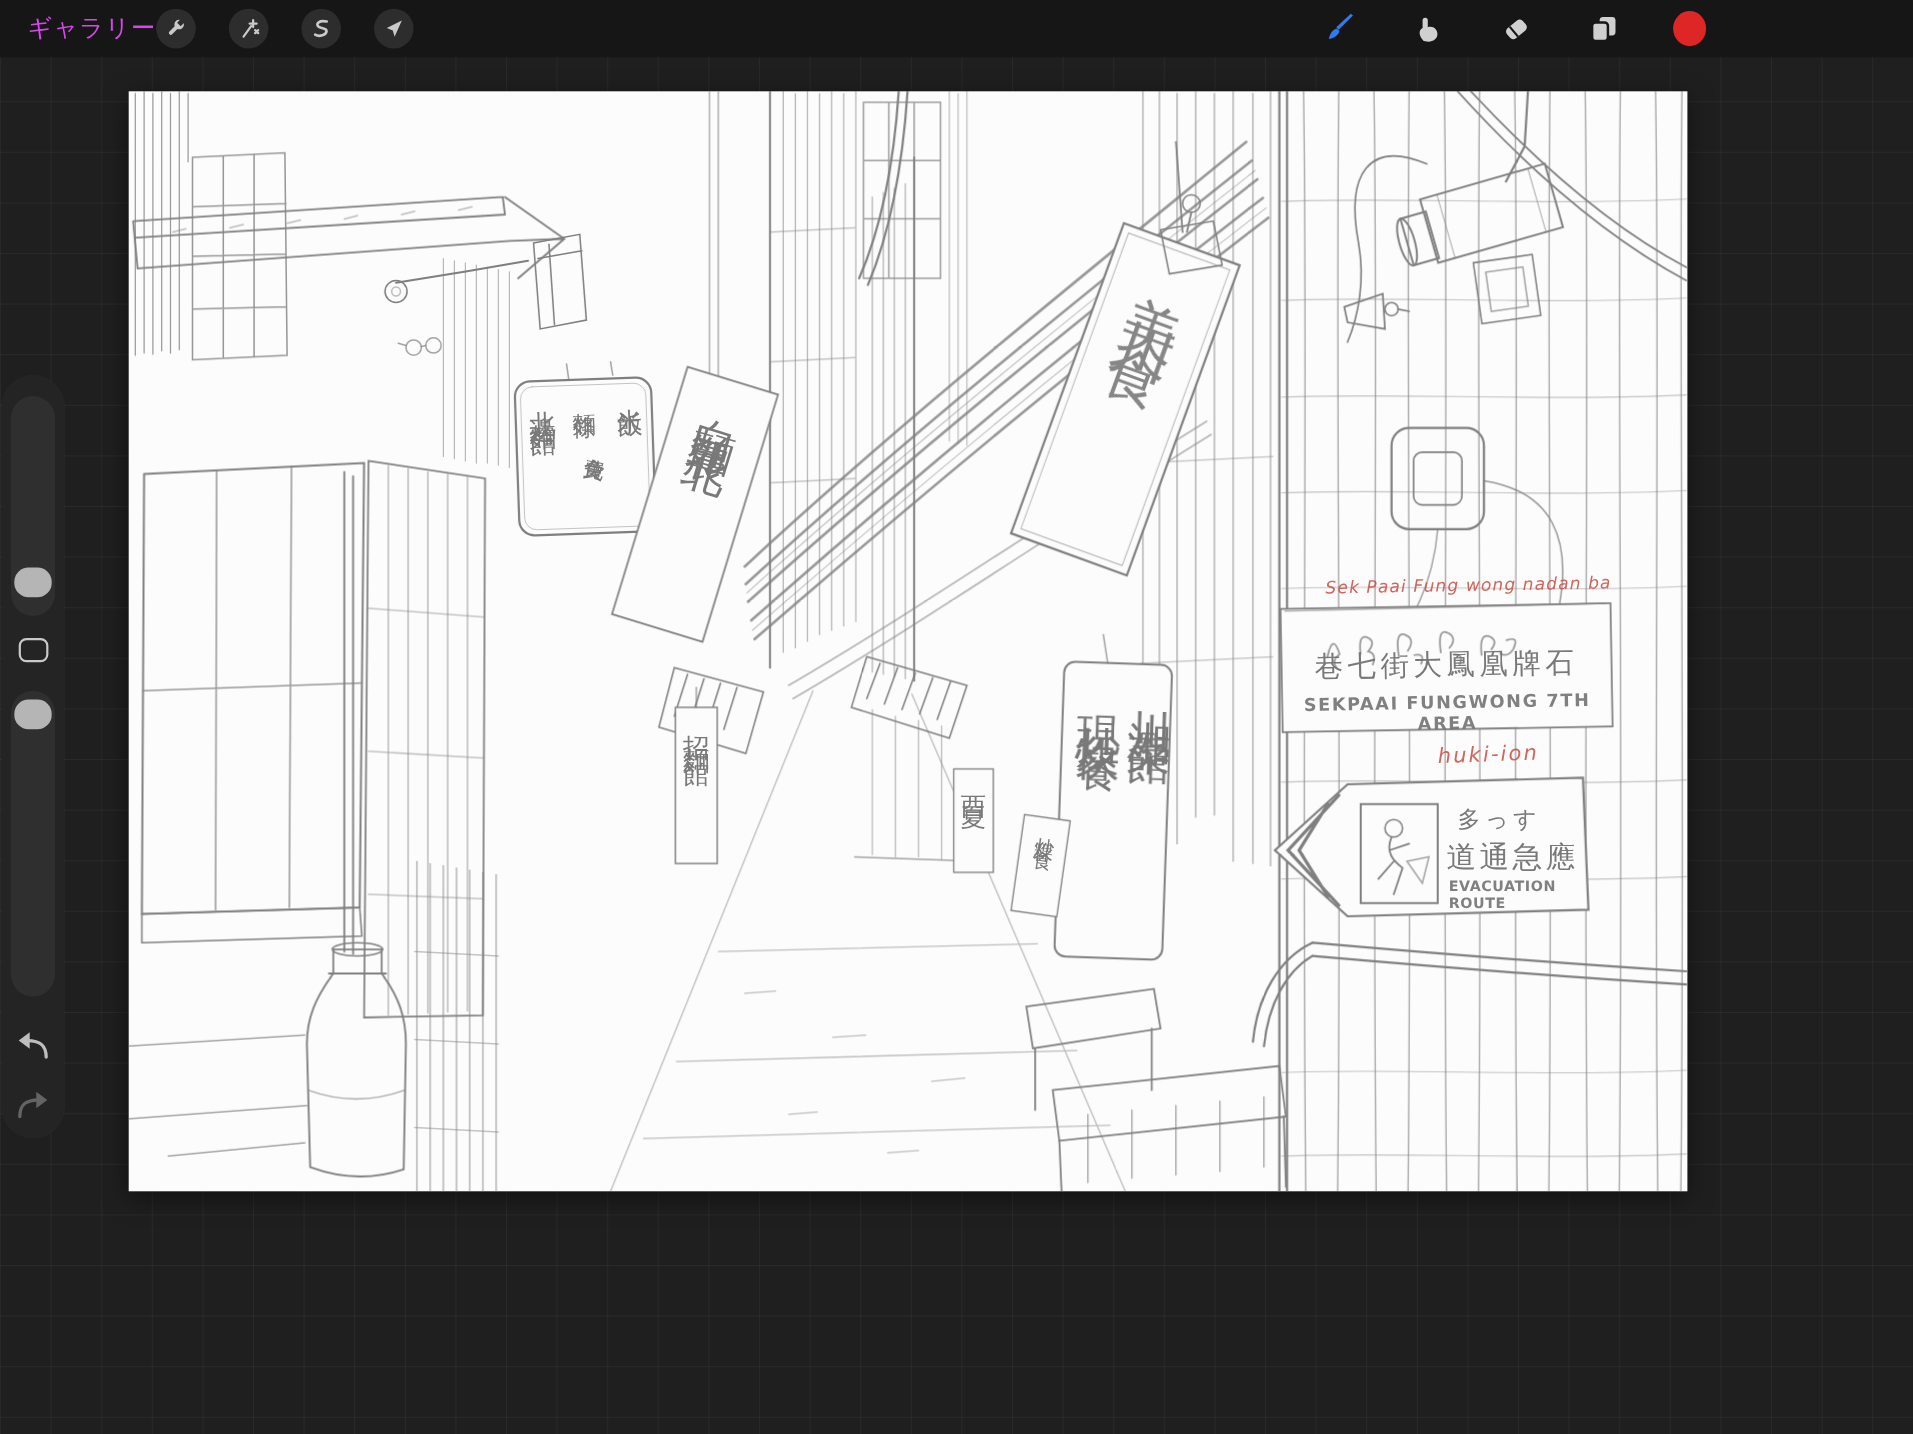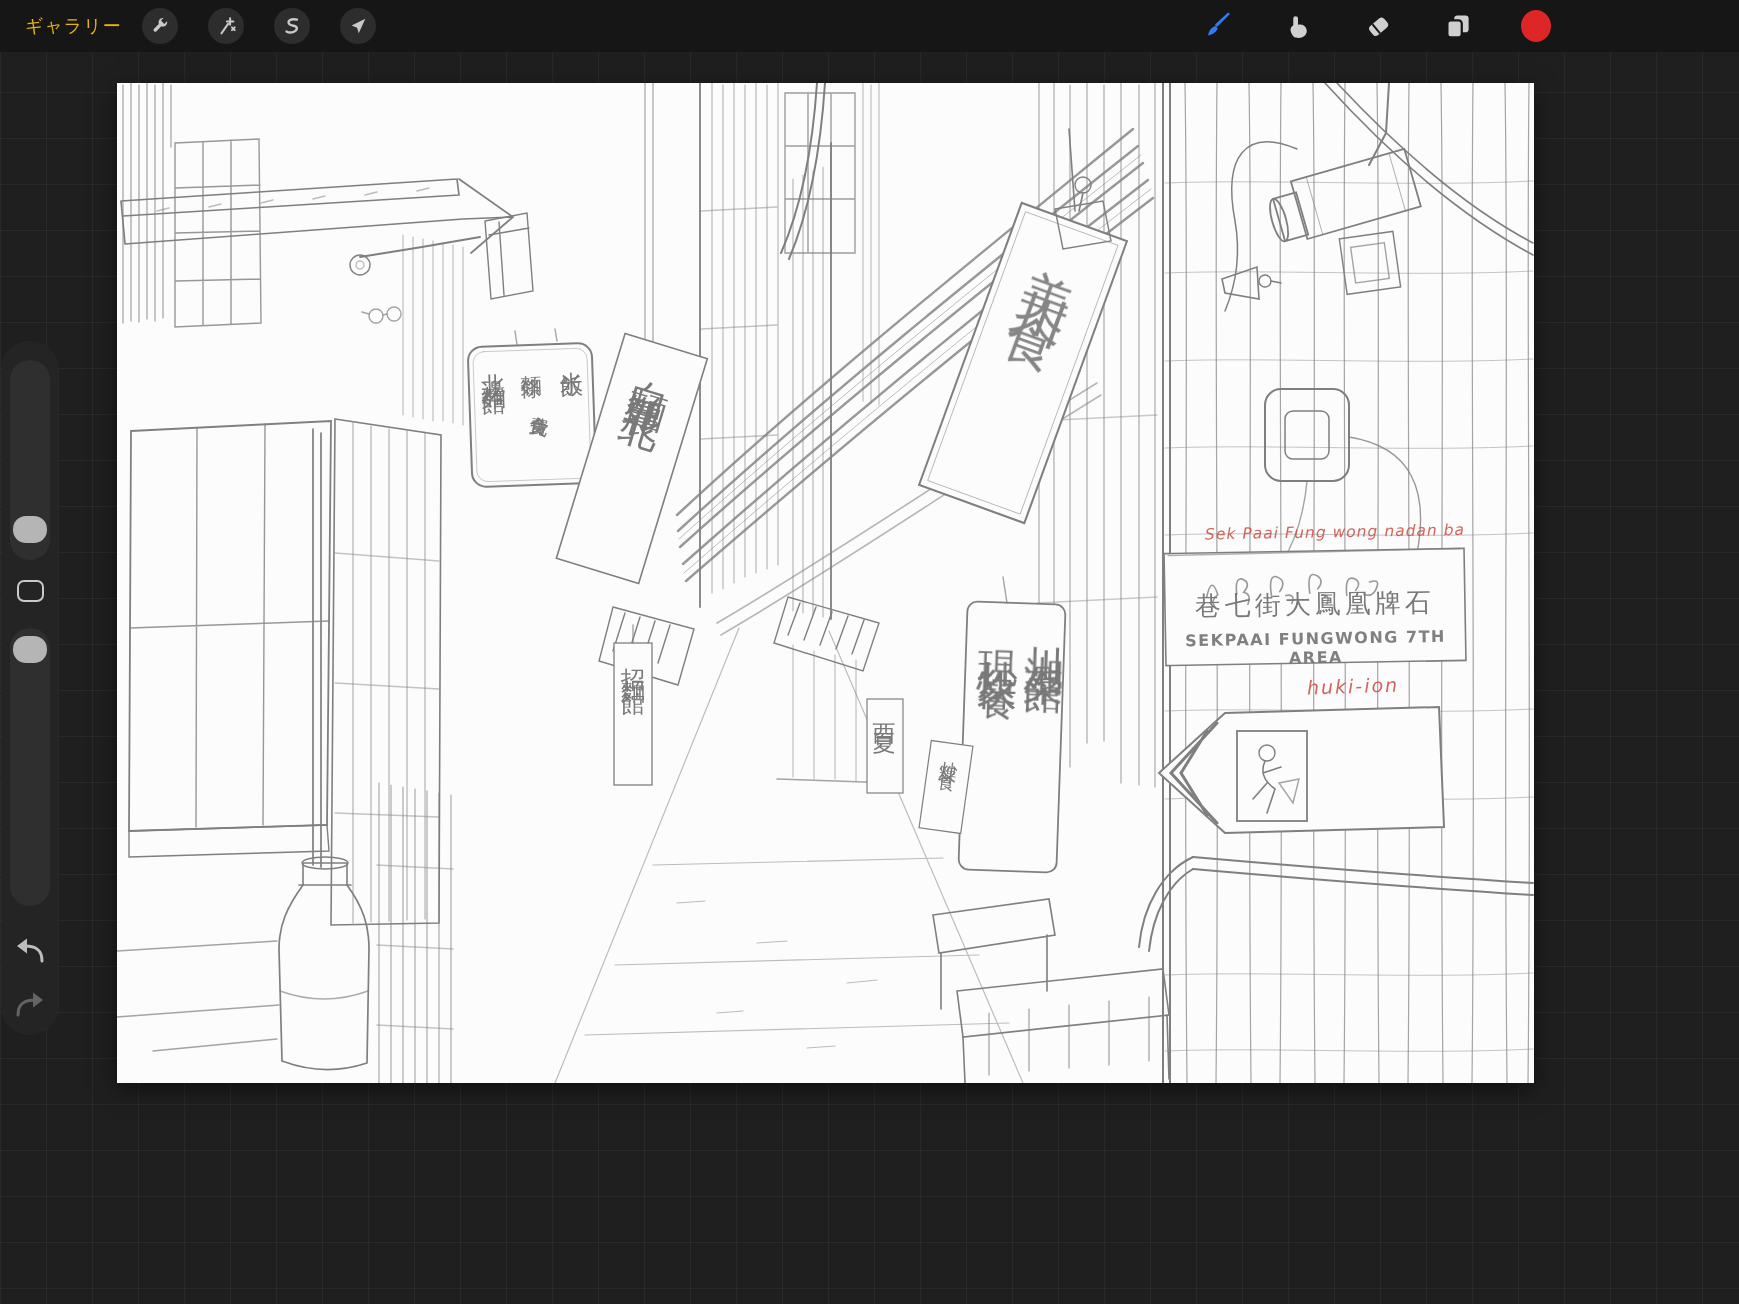--- a/index.html
+++ b/index.html
@@ -15,21 +15,21 @@
       linear-gradient(to bottom, rgba(255,255,255,0.045) 1px, transparent 1px);
     background-size:46px 46px;
   }
 
   
   .topbar {
     position:absolute; left:0; top:0; width:1739px; height:52px;
     background:#161616; z-index:30; display:flex; align-items:center;
   }
   .gallery-btn {
-    color:#eab308; font-size:18px; margin-left:25px; letter-spacing:1px;
+    color:#d946ef; font-size:22px; margin-left:25px; letter-spacing:1px;
     font-family:"DejaVu Sans","Liberation Sans",sans-serif; cursor:default;
   }
   .tool-circle {
     position:absolute; top:8px; width:36px; height:36px; border-radius:50%;
     background:#2d2d2d; display:flex; align-items:center; justify-content:center;
   }
   .tool-plain {
     position:absolute; top:8px; width:36px; height:36px;
     display:flex; align-items:center; justify-content:center;
   }
@@ -362,14 +362,19 @@
 
   <div class="red-note" style="left:1088px; top:440px; width:280px; font-size:15.5px; letter-spacing:1px; transform:rotate(-1deg);">Sek Paai Fung wong nadan ba</div>
 
   <div class="sign-box" style="left:1048px; top:468px; width:300px; height:112px; transform:rotate(-1deg); text-align:center;">
     <div class="sk" style="left:0; top:36px; width:300px; font-size:26px; letter-spacing:4px;">巷七街大鳳凰牌石</div>
     <div class="sk" style="left:0; top:78px; width:300px; font-size:16px; letter-spacing:1.5px; font-weight:bold; color:#767676;">SEKPAAI FUNGWONG 7TH AREA</div>
   </div>
 
   <div class="red-note" style="left:1190px; top:592px; font-size:19px; letter-spacing:2px; transform:rotate(-2deg);">huki-ion</div>
 
+  <div class="sign-box" style="left:1042px; top:624px; width:285px; height:126px;">
+    <div class="sk" style="left:166px; top:24px; font-size:21px; letter-spacing:4px;">多っす</div>
+    <div class="sk" style="left:156px; top:54px; font-size:27px; letter-spacing:3px;">道通急應</div>
+    <div class="sk" style="left:158px; top:92px; font-size:13px; letter-spacing:0.5px; font-weight:bold; color:#767676;">EVACUATION ROUTE</div>
+  </div>
 
 </div>
 
 </body></html>

